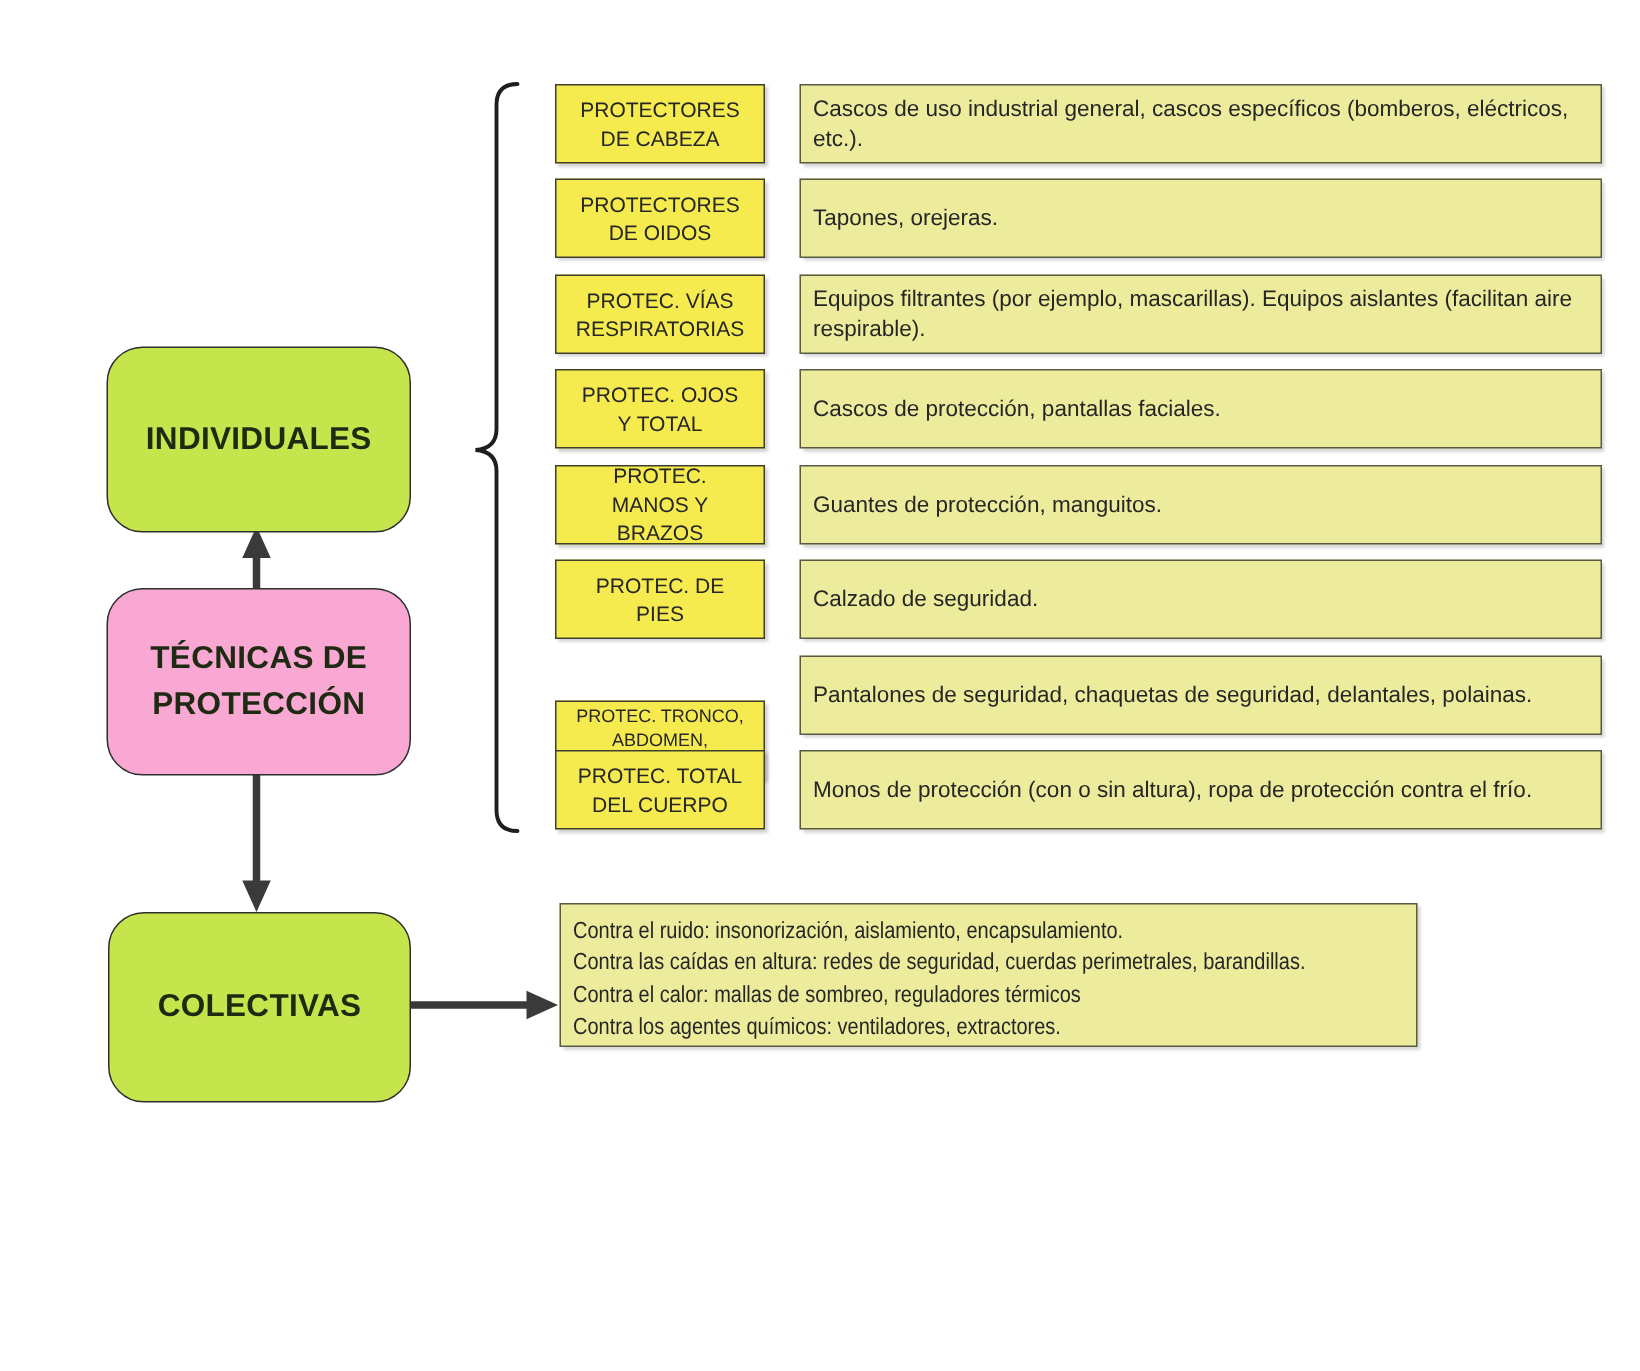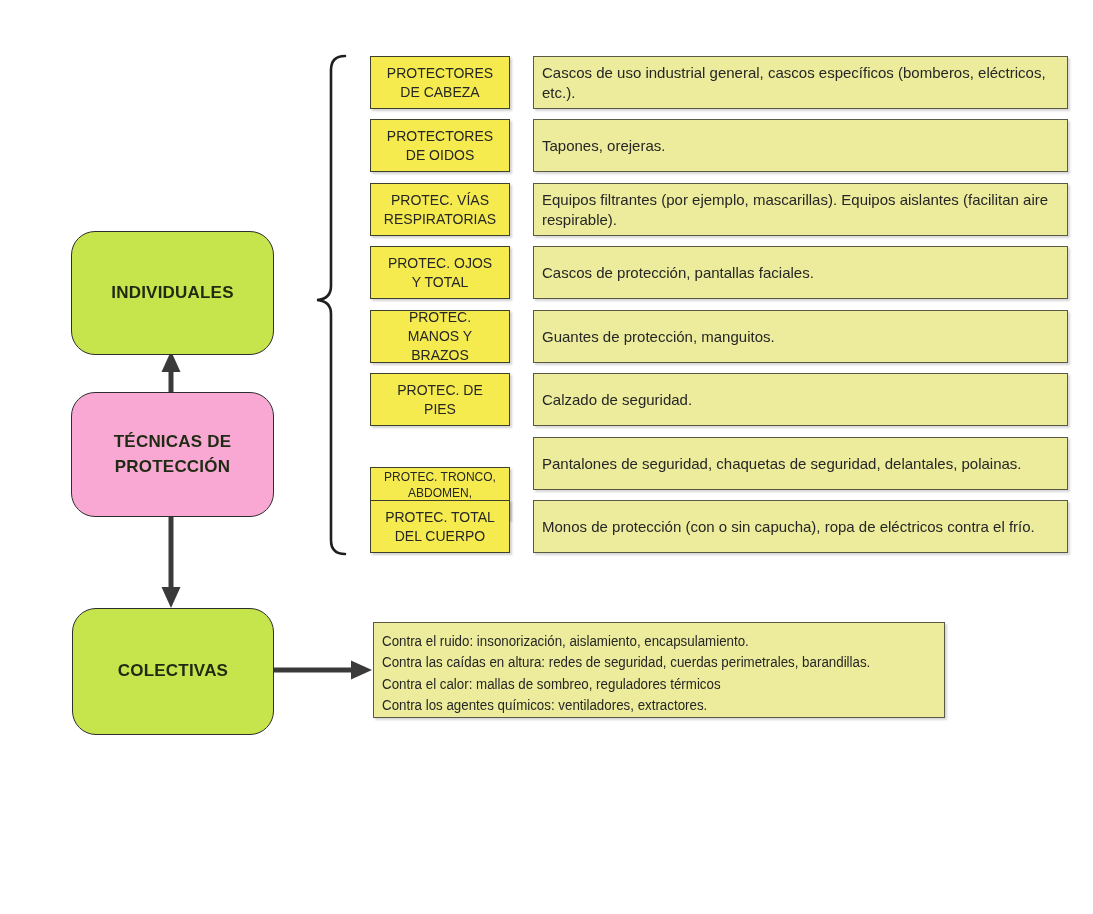--- a/index.html
+++ b/index.html
@@ -12,21 +12,21 @@
     overflow:hidden;
   }
   
   .node{
     position:absolute;
     border:1.6px solid #2e2e2e;
     border-radius:24px;
     display:flex;align-items:center;justify-content:center;
     text-align:center;
     font-weight:bold;
-    font-size:17px;
+    font-size:21px;
     letter-spacing:.2px;
     color:#1f2a12;
     line-height:1.45;
   }
   .node-individuales{left:71px;top:231px;width:201px;height:122px;background:#c6e44b;}
   .node-root{left:71px;top:392px;width:201px;height:123px;background:#f9a8d4;}
   .node-root .node-label{width:150px;}
   .node-colectivas{left:72px;top:608px;width:200px;height:125px;background:#c6e44b;}
   
   .label-box{
@@ -54,21 +54,21 @@
     font-size:15px;
     line-height:1.32;
     box-sizing:border-box;
     padding:14px 8px;
   }
   .r0{top:56px;}  .r1{top:119px;} .r2{top:183px;} .r3{top:246px;}
   .r4{top:310px;} .r5{top:373px;} .r6{top:437px;} .r7{top:500px;}
   
   .collective-box{
     position:absolute;
-    left:373px;top:622px;width:572px;height:96px;
+    left:373px;top:602px;width:572px;height:96px;
     background:#ecec9c;
     border:1.4px solid #5a5a44;
     box-shadow:2px 2px 2px rgba(0,0,0,0.16);
     box-sizing:border-box;
     padding:5px 10px 0 8px;
     display:flex;flex-direction:column;justify-content:center;
   }
   .collective-line{
     font-size:15.5px;
     line-height:21.5px;
@@ -154,21 +154,21 @@
   <div class="desc-box r4">
       <span>Guantes de protección, manguitos.</span>
     </div>
   <div class="desc-box r5">
       <span>Calzado de seguridad.</span>
     </div>
   <div class="desc-box r6">
       <span>Pantalones de seguridad, chaquetas de seguridad, delantales, polainas.</span>
     </div>
   <div class="desc-box r7">
-      <span>Monos de protección (con o sin capucha), ropa de eléctricos contra el frío.</span>
+      <span>Monos de protección (con o sin altura), ropa de protección contra el frío.</span>
     </div>
 
   <div class="collective-box">
     <div class="collective-line">Contra el ruido: insonorización, aislamiento, encapsulamiento.</div>
     <div class="collective-line">Contra las caídas en altura: redes de seguridad, cuerdas perimetrales, barandillas.</div>
     <div class="collective-line">Contra el calor: mallas de sombreo, reguladores térmicos</div>
     <div class="collective-line">Contra los agentes químicos: ventiladores, extractores.</div>
   </div>
 
 </div>

